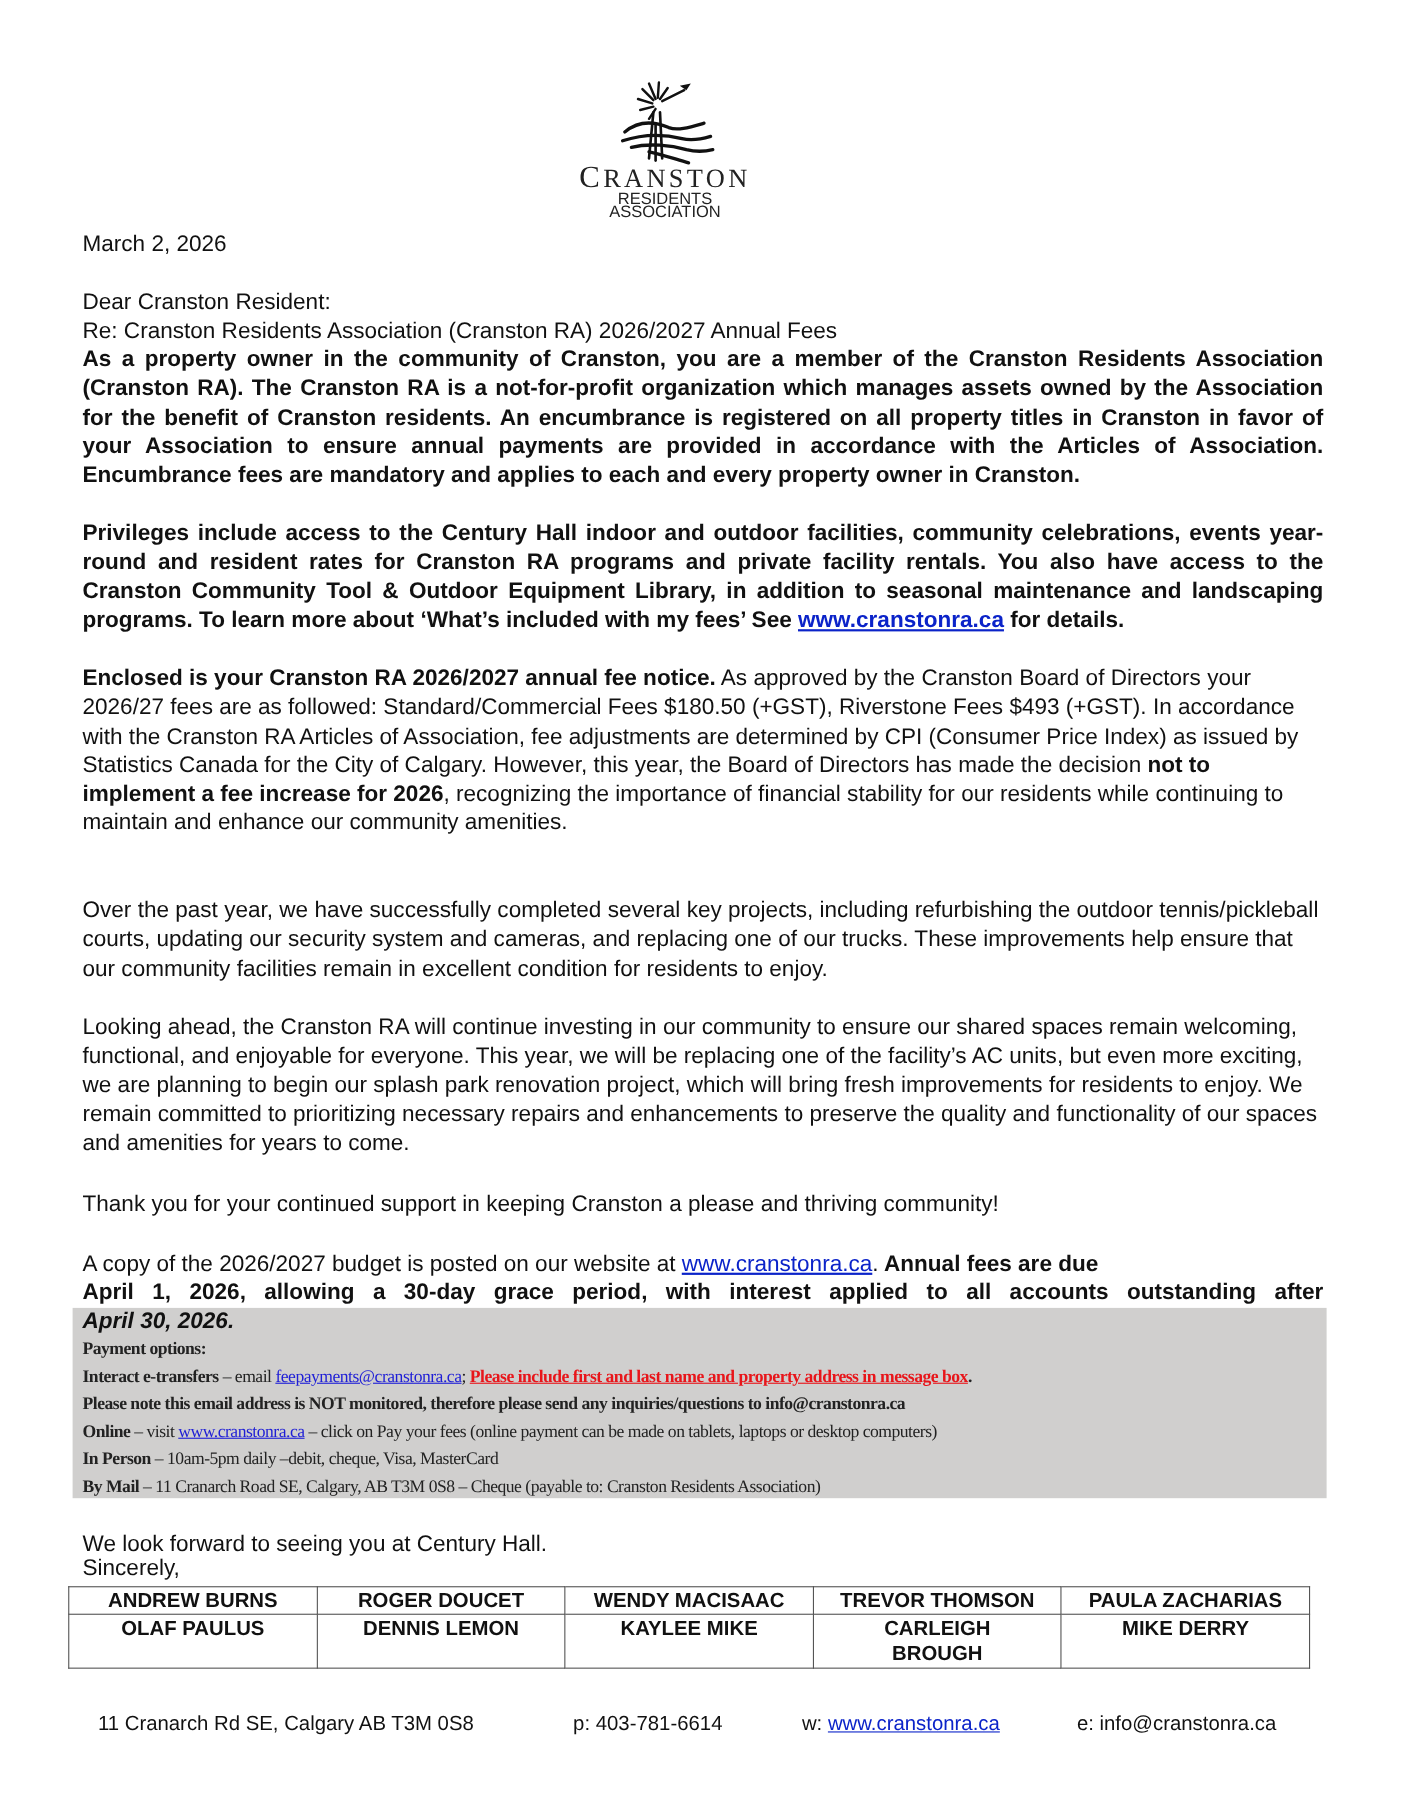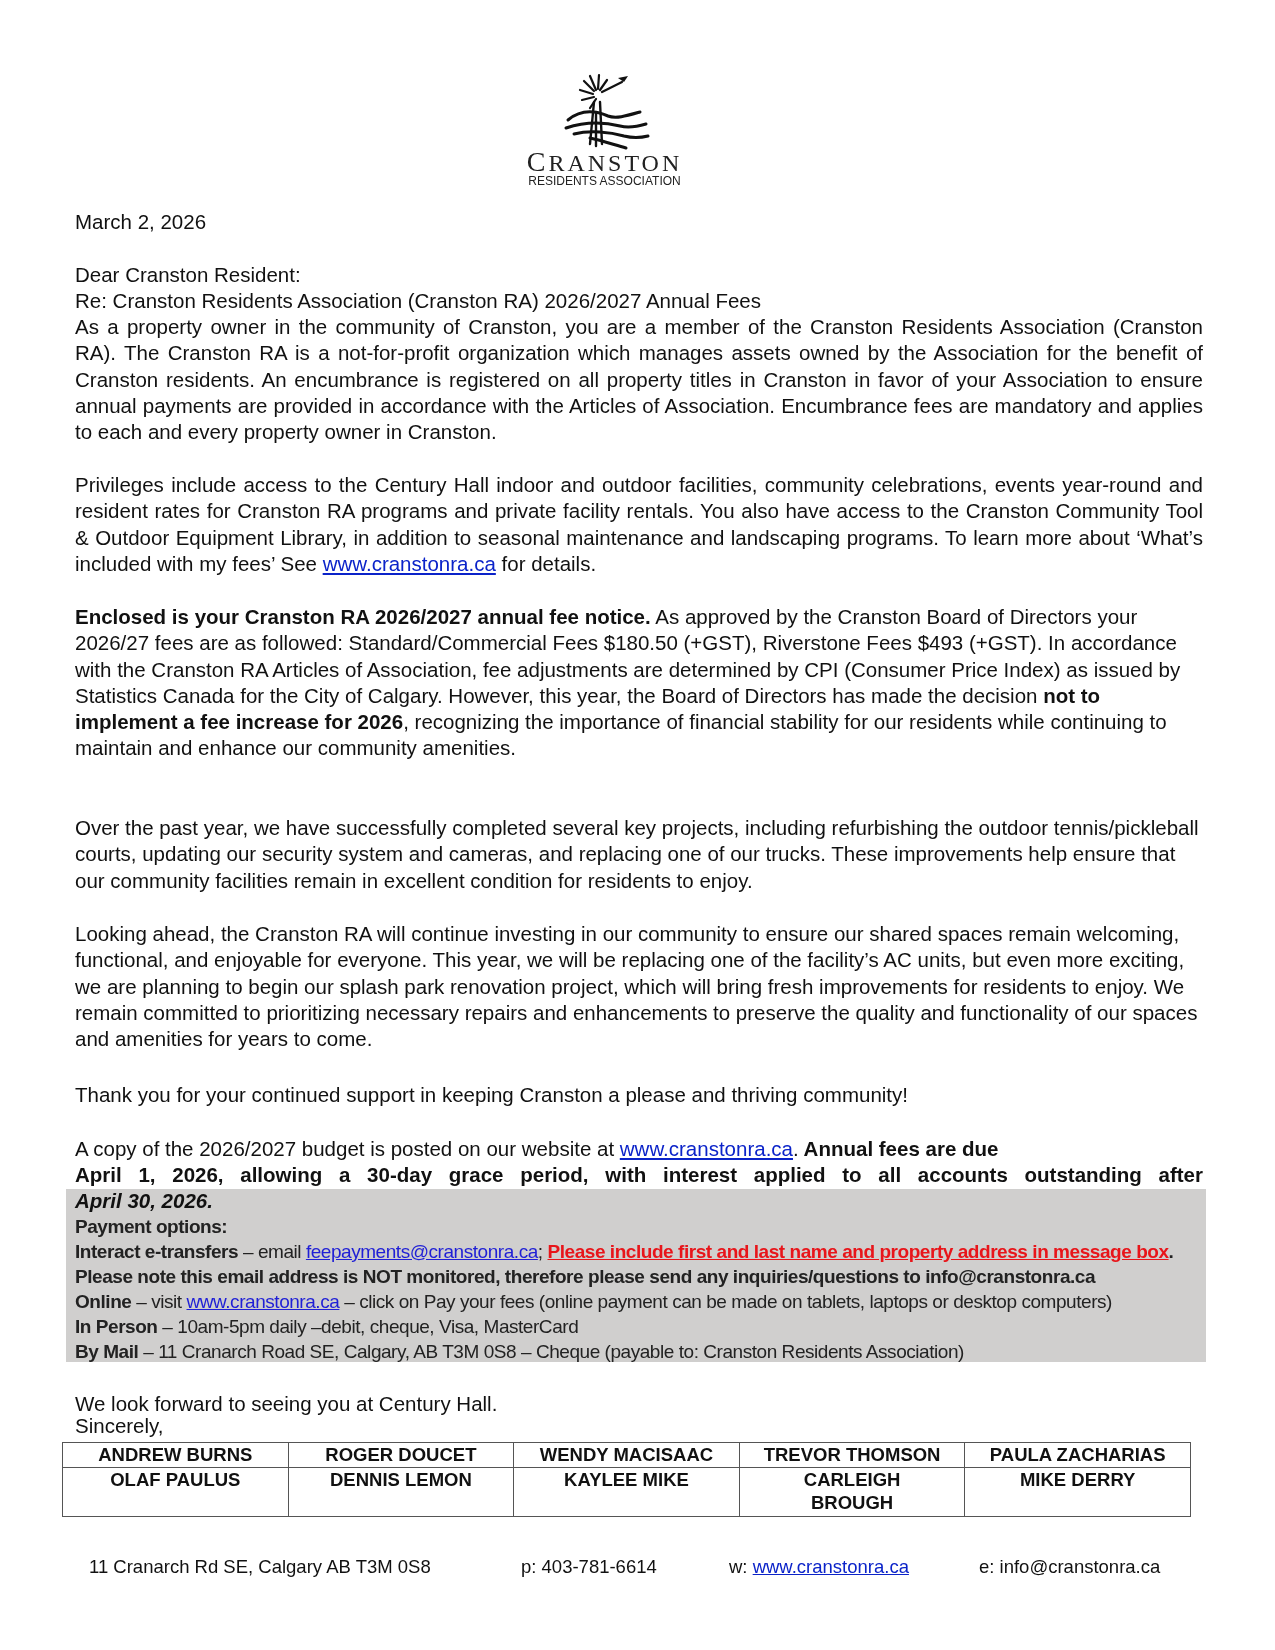--- a/index.html
+++ b/index.html
@@ -5,43 +5,43 @@
     html, body { margin: 0; padding: 0; background: #ffffff; }
     body { width: 1275px; height: 1650px; position: relative; overflow: hidden;
            font-family: "Liberation Sans", sans-serif; color: #111; }
     .page { position: absolute; left: 0; top: 0; width: 1275px; height: 1650px; }
 
     
     .logo { position: absolute; left: 522px; top: 72px; width: 165px; height: 118px; text-align: center; }
     .logo svg { display: block; margin: 0 auto; }
     .logo-name { font-family: "Liberation Serif", serif; font-size: 24px; letter-spacing: 3px; color: #222; line-height: 24px; margin-top: 0px; }
     .logo-name .cap { font-size: 28px; }
-    .logo-sub { font-family: "Liberation Sans", sans-serif; font-size: 12px; letter-spacing: 0px; color: #222; line-height: 12px; }
+    .logo-sub { font-family: "Liberation Sans", sans-serif; font-size: 15px; letter-spacing: 0px; color: #222; line-height: 12px; }
 
     .text { position: absolute; left: 75px; width: 1128px; font-size: 20.5px; line-height: 26.3px; }
-    .justify { text-align: justify; text-align-last: left; }
+    .justify { text-align: justify; text-align-last: left; font-weight: bold; }
     .b { font-weight: bold; }
     a.link { color: #1a0dab; color: #0b23c9; text-decoration: underline; }
 
     .date { top: 209px; }
     .greeting { top: 262px; }
     .subject { top: 288px; font-weight: normal; }
     .p1 { top: 314px; }
     .p2 { top: 472px; }
     .p3 { top: 604px; }
     .p4 { top: 815px; }
     .p5 { top: 921px; }
     .p6 { top: 1082px; }
     .p7 { top: 1136px; }
 
     
     .paybox { position: absolute; left: 66px; top: 1189px; width: 1140px; height: 173px; background: #d0cfce; }
     .paybox-inner { position: absolute; left: 75px; top: 1188px; width: 1128px; }
     .due-end { font-size: 20.5px; line-height: 26px; font-weight: bold; color: #111; font-style: italic; }
-    .pay { font-family: Liberation Sans, sans-serif; font-size: 19px; line-height: 25px; color: #222; white-space: nowrap; letter-spacing: -0.45px; }
+    .pay { font-family: Liberation Serif, serif; font-size: 16px; line-height: 25px; color: #222; white-space: nowrap; letter-spacing: -0.45px; }
     .pay .b { color: #222; }
     .red { color: #e8151a; font-weight: bold; text-decoration: underline; }
     .pay a.link { color: #1f1fd6; }
 
     .closing { top: 1393px; line-height: 22px; }
 
     
     table.sig { position: absolute; left: 62px; top: 1442px; width: 1129px; border-collapse: collapse; font-size: 18.5px; font-weight: bold; }
     table.sig td { border: 1.5px solid #555; text-align: center; vertical-align: top; padding: 0 4px; line-height: 23px; width: 20%; margin-top: 48px; }
     table.sig tr.r1 td { height: 24px; }

